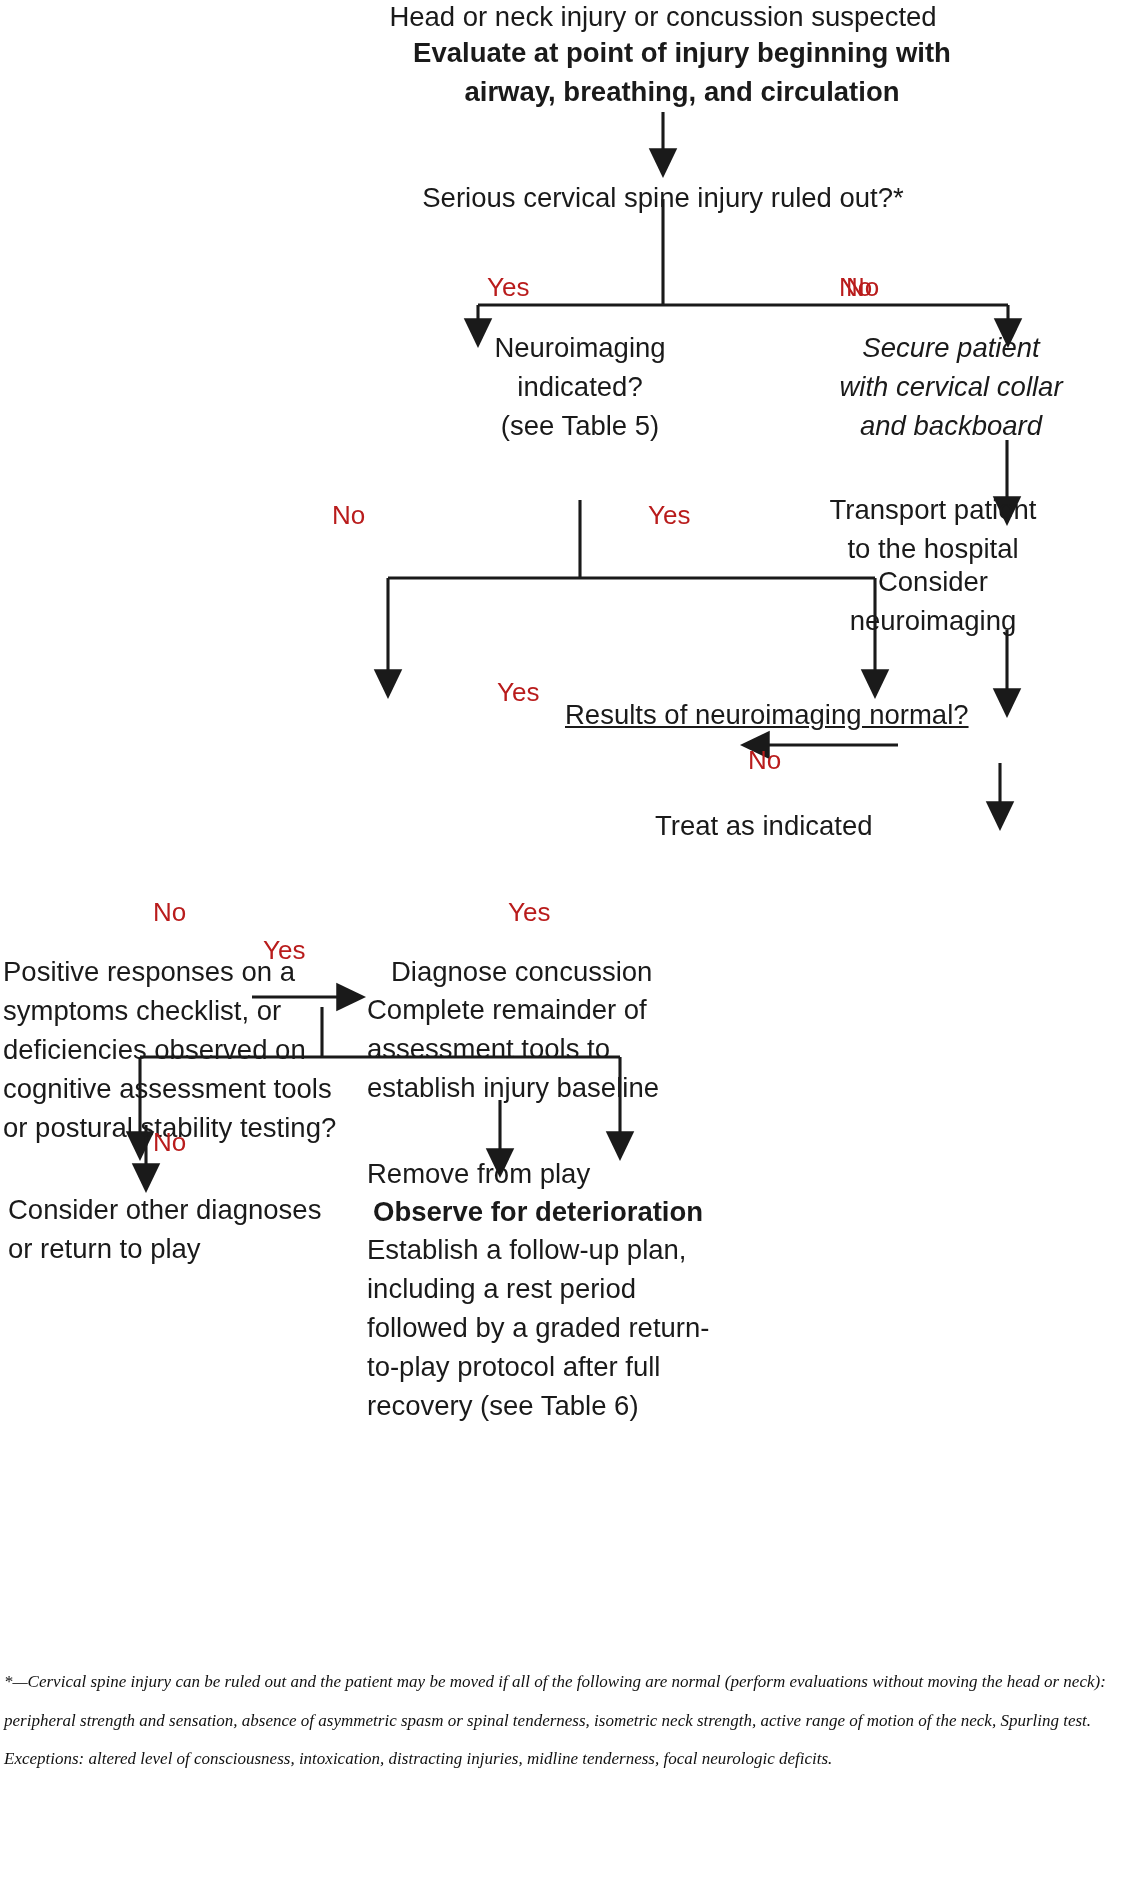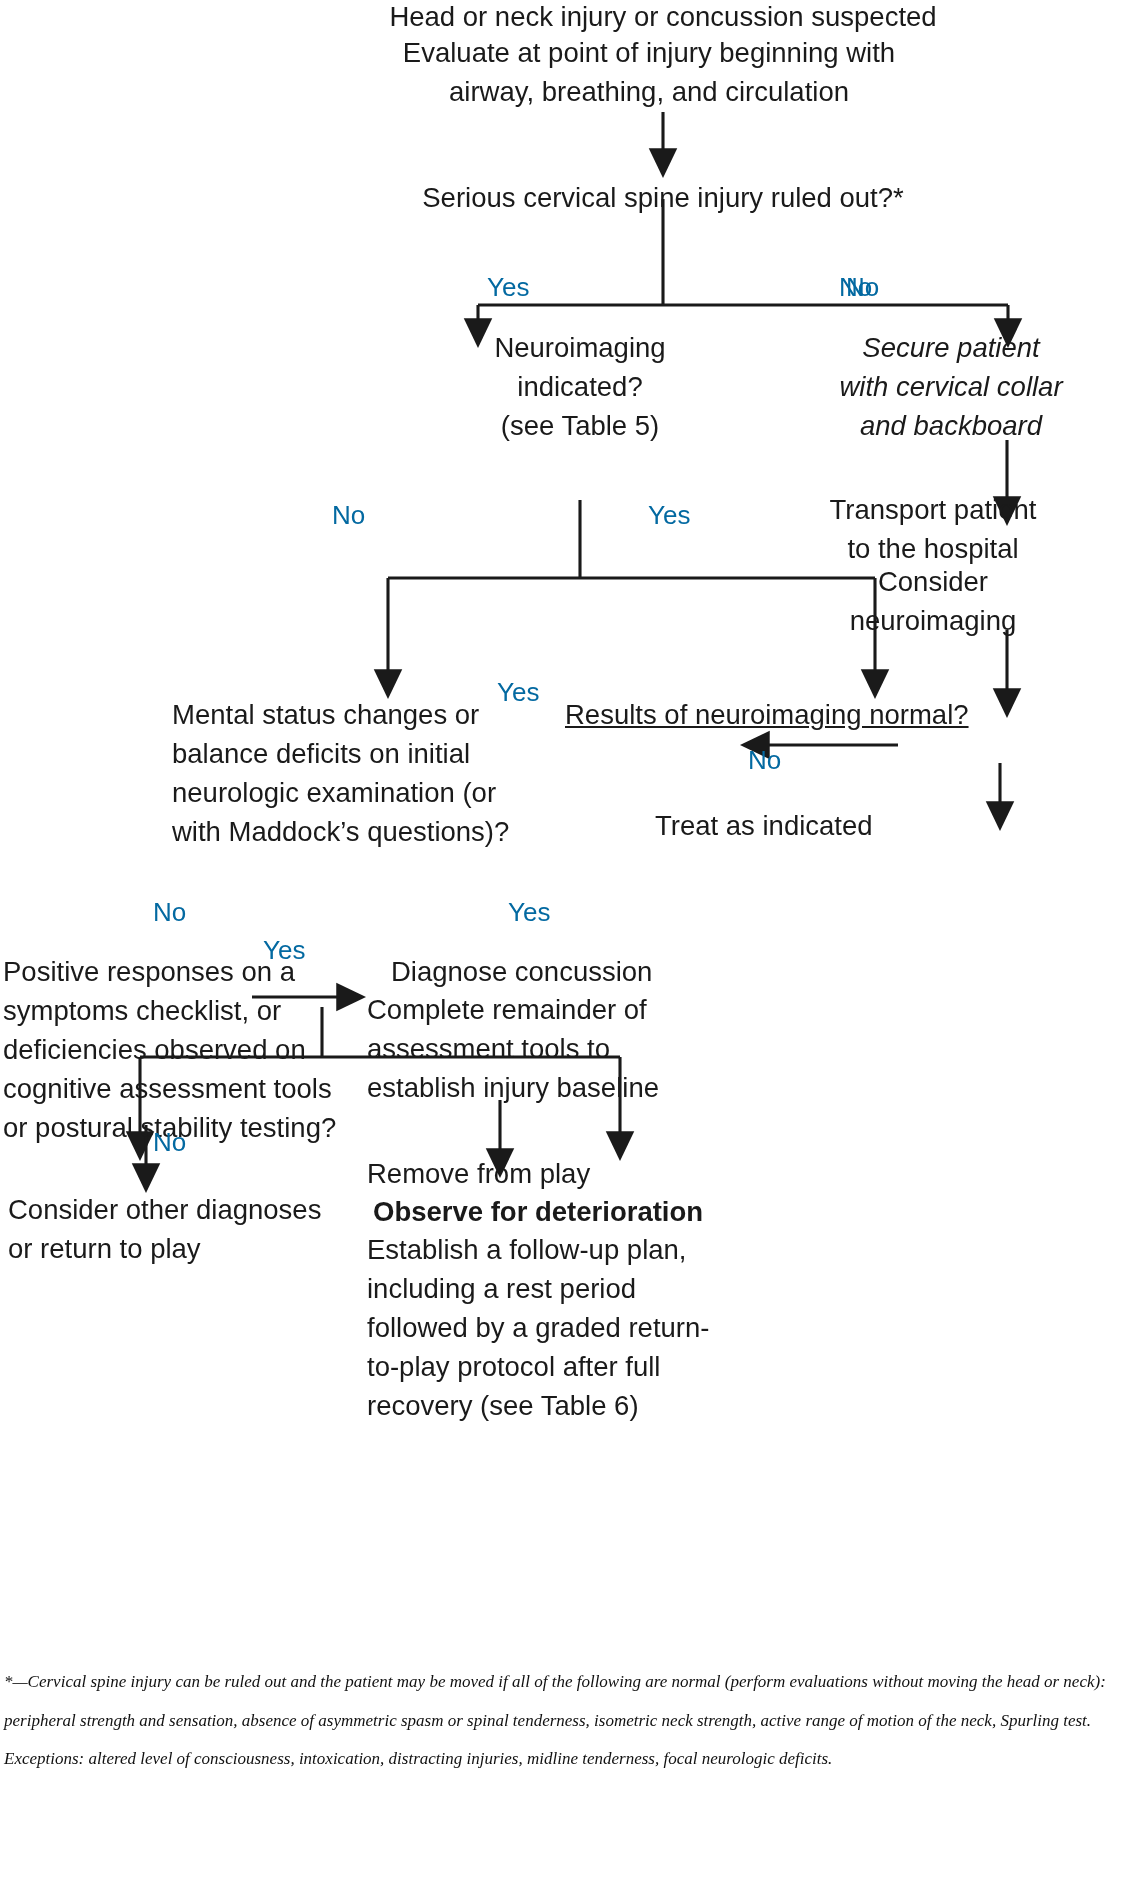--- a/index.html
+++ b/index.html
@@ -6,21 +6,21 @@
   body{
     width:1126px;height:1886px;position:relative;overflow:hidden;
     font-family:"Liberation Sans","DejaVu Sans",sans-serif;
     color:#141414;
     -webkit-font-smoothing:antialiased;
   }
   #chart{position:absolute;left:0;top:0;width:1126px;height:1886px;}
   .node{position:absolute;font-size:27.5px;line-height:39px;color:#1a1a1a;white-space:pre-line;}
   .node.c{text-align:center;}
   .node.l{text-align:left;}
-  .lbl{position:absolute;font-size:26px;line-height:30px;color:#0369a1;}
+  .lbl{position:absolute;font-size:26px;line-height:30px;color:#b91c1c;}
   svg.lines{position:absolute;left:0;top:0;width:1126px;height:1886px;pointer-events:none;}
   .foot{
     position:absolute;left:4px;top:1663px;width:1118px;
     font-family:"Liberation Serif","DejaVu Serif",serif;
     font-style:italic;font-size:17px;line-height:38.5px;color:#111;
     text-align:left;
   }
   .dbl{position:relative;display:inline-block;}
   .dbl .ghost{position:absolute;left:7px;top:0;}
 </style>
@@ -68,21 +68,21 @@
       <path d="M252,1020 L340,1020" marker-end="url(#ar)" transform="translate(0,-23)"></path>
 
       <path d="M146,1157 L146,1199" transform="translate(0,-32)" marker-end="url(#ar)"></path>
 
       <path d="M500,1100 L500,1152" marker-end="url(#ar)"></path>
     </g>
   </svg>
 
   <div class="node c" style="left:330px;top:-3px;width:666px;">Head or neck injury or concussion suspected</div>
 
-  <div class="node c" style="left:341px;top:33px;width:616px;">Evaluate at point of injury beginning with
+  <div class="node c" style="left:374px;top:33px;width:616px;font-weight:bold;">Evaluate at point of injury beginning with
 airway, breathing, and circulation</div>
 
   <div class="node c" style="left:353px;top:178px;width:620px;">Serious cervical spine injury ruled out?*</div>
 
   <div class="lbl" style="left:487px;top:272px;">Yes</div>
 
   <div class="lbl" style="left:839px;top:272px;">
     <span class="dbl"><span>No</span><span class="ghost">No</span></span>
   </div>
 
@@ -105,24 +105,20 @@
 neuroimaging</div>
 
   <div class="node l" style="left:565px;top:695px;width:420px;text-decoration:underline;">Results of neuroimaging normal?</div>
 
   <div class="lbl" style="left:497px;top:677px;">Yes</div>
 
   <div class="lbl" style="left:748px;top:745px;">No</div>
 
   <div class="node l" style="left:655px;top:806px;width:400px;">Treat as indicated</div>
 
-  <div class="node l" style="left:172px;top:695px;width:420px;">Mental status changes or
-balance deficits on initial
-neurologic examination (or
-with Maddock’s questions)?</div>
 
   <div class="lbl" style="left:153px;top:897px;">No</div>
 
   <div class="lbl" style="left:508px;top:897px;">Yes</div>
 
   <div class="node l" style="left:3px;top:952px;width:345px;">Positive responses on a
 symptoms checklist, or
 deficiencies observed on
 cognitive assessment tools
 or postural stability testing?</div>

